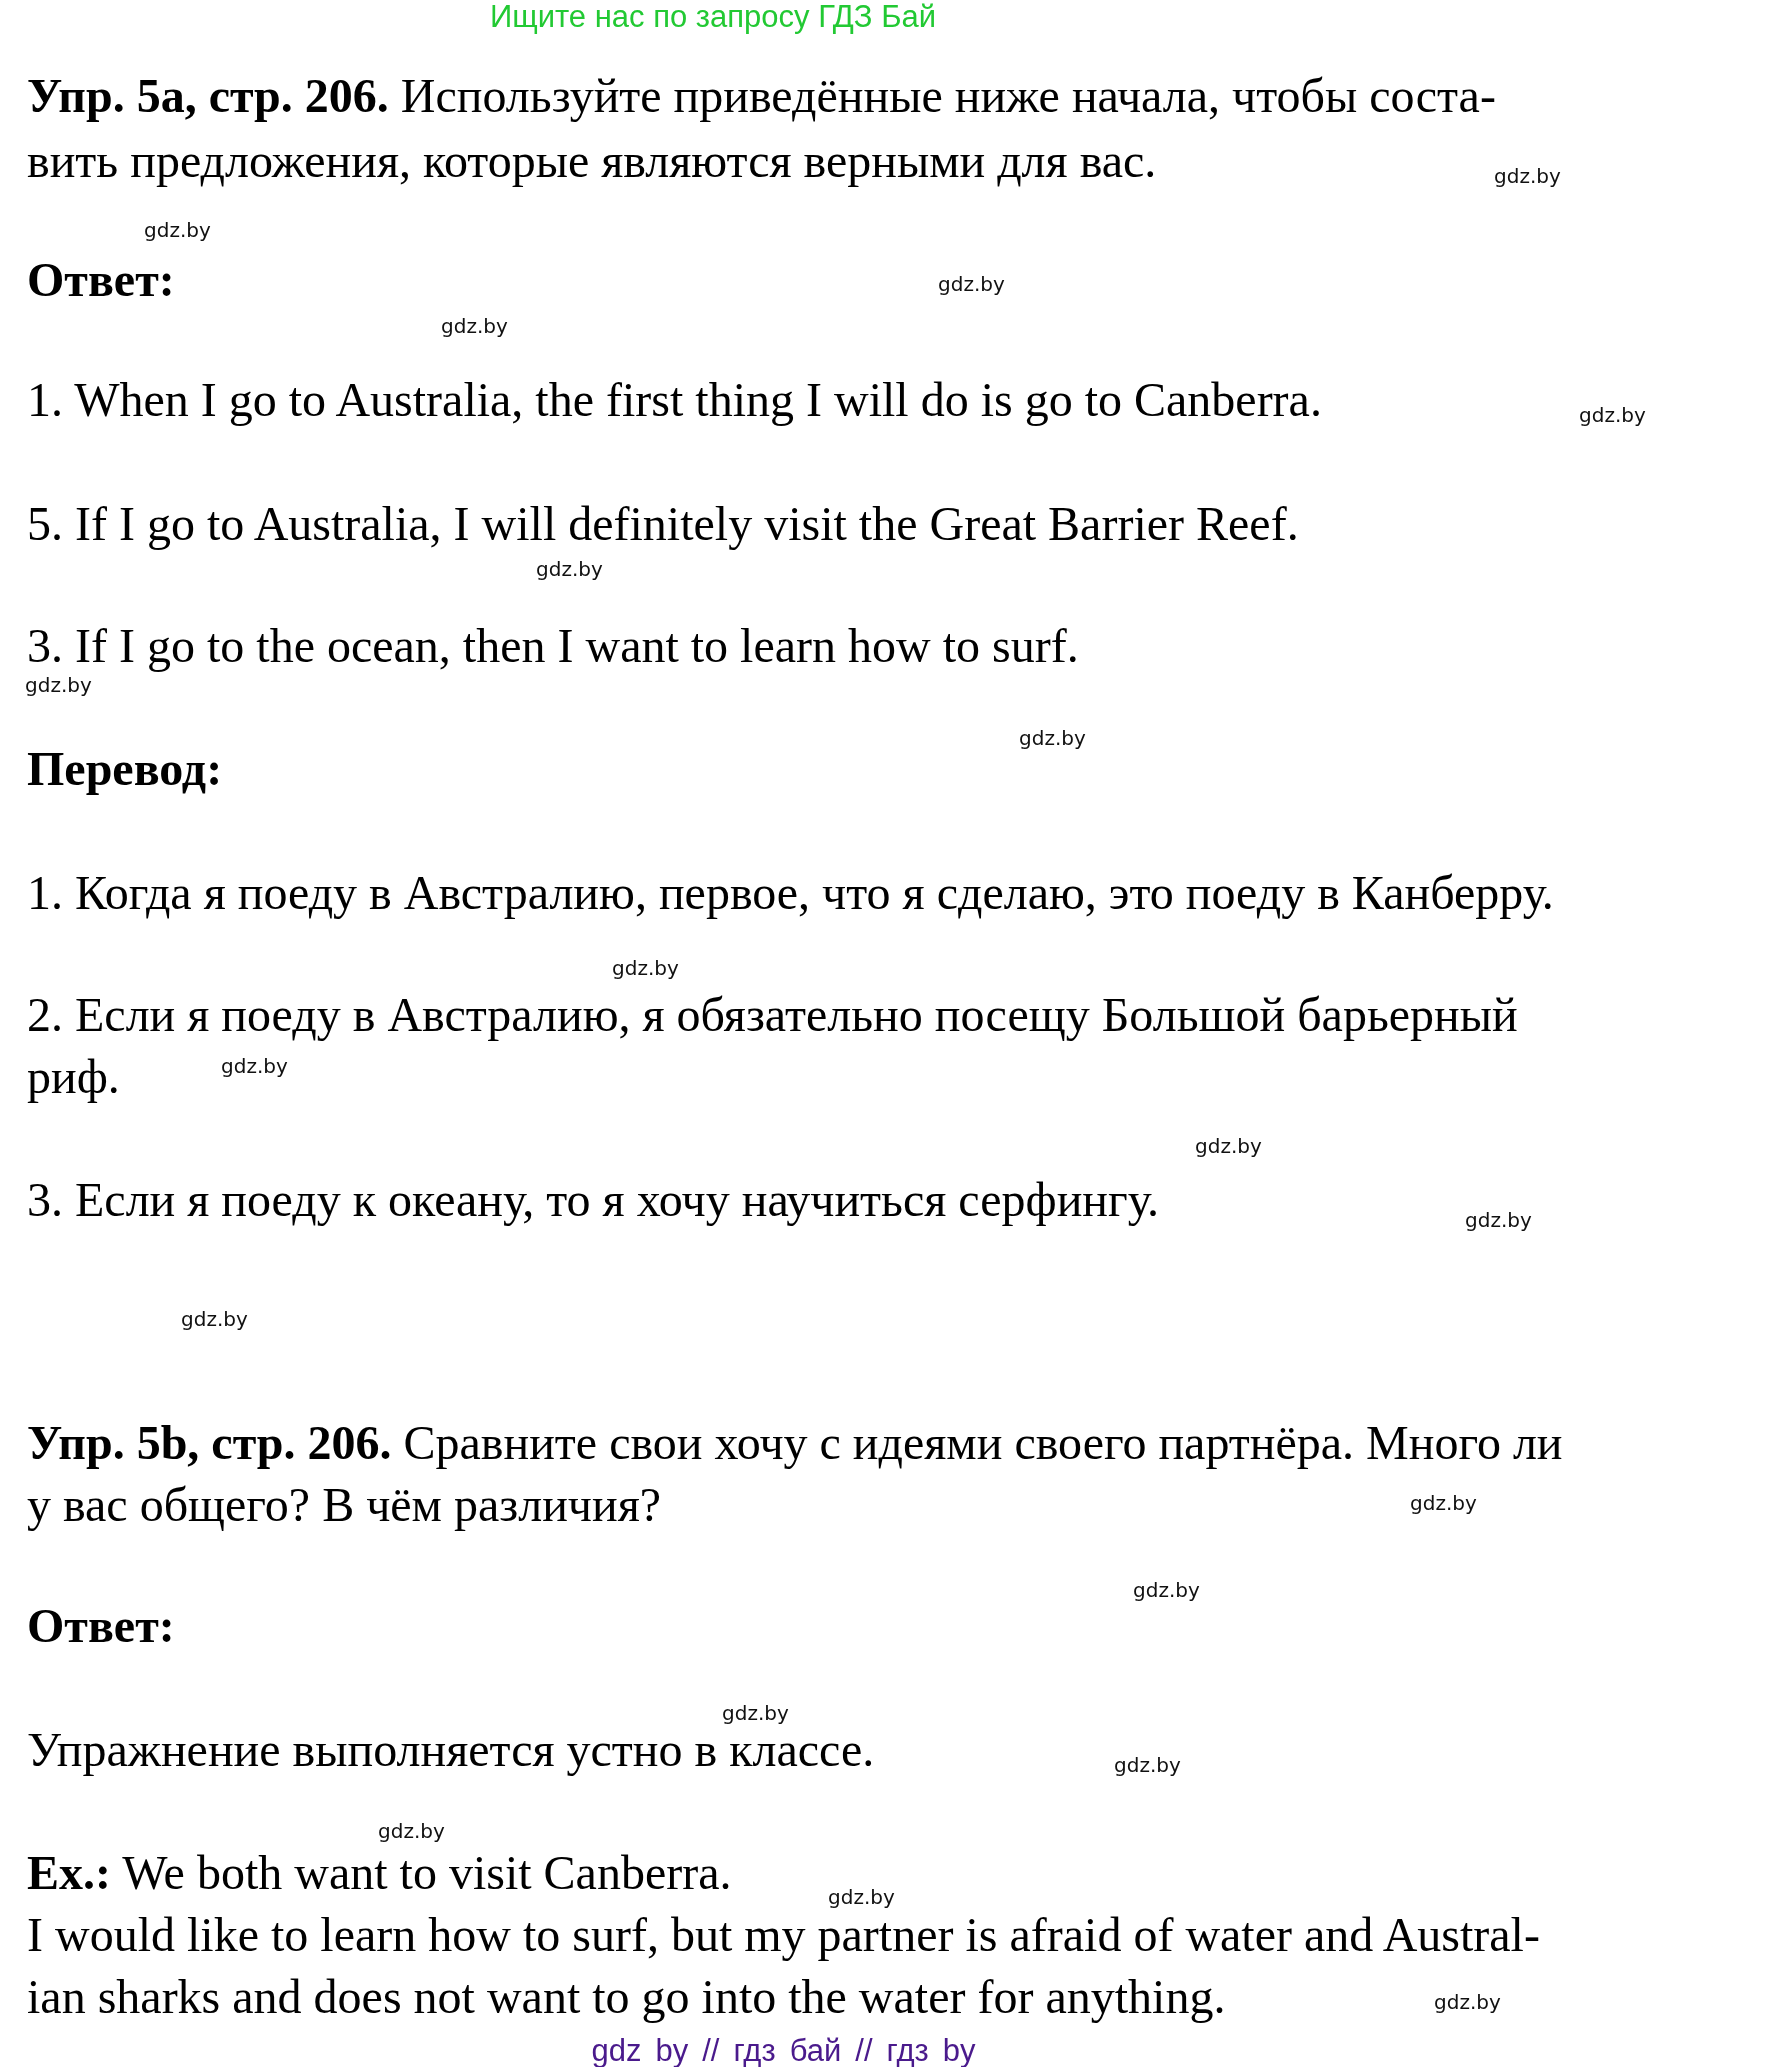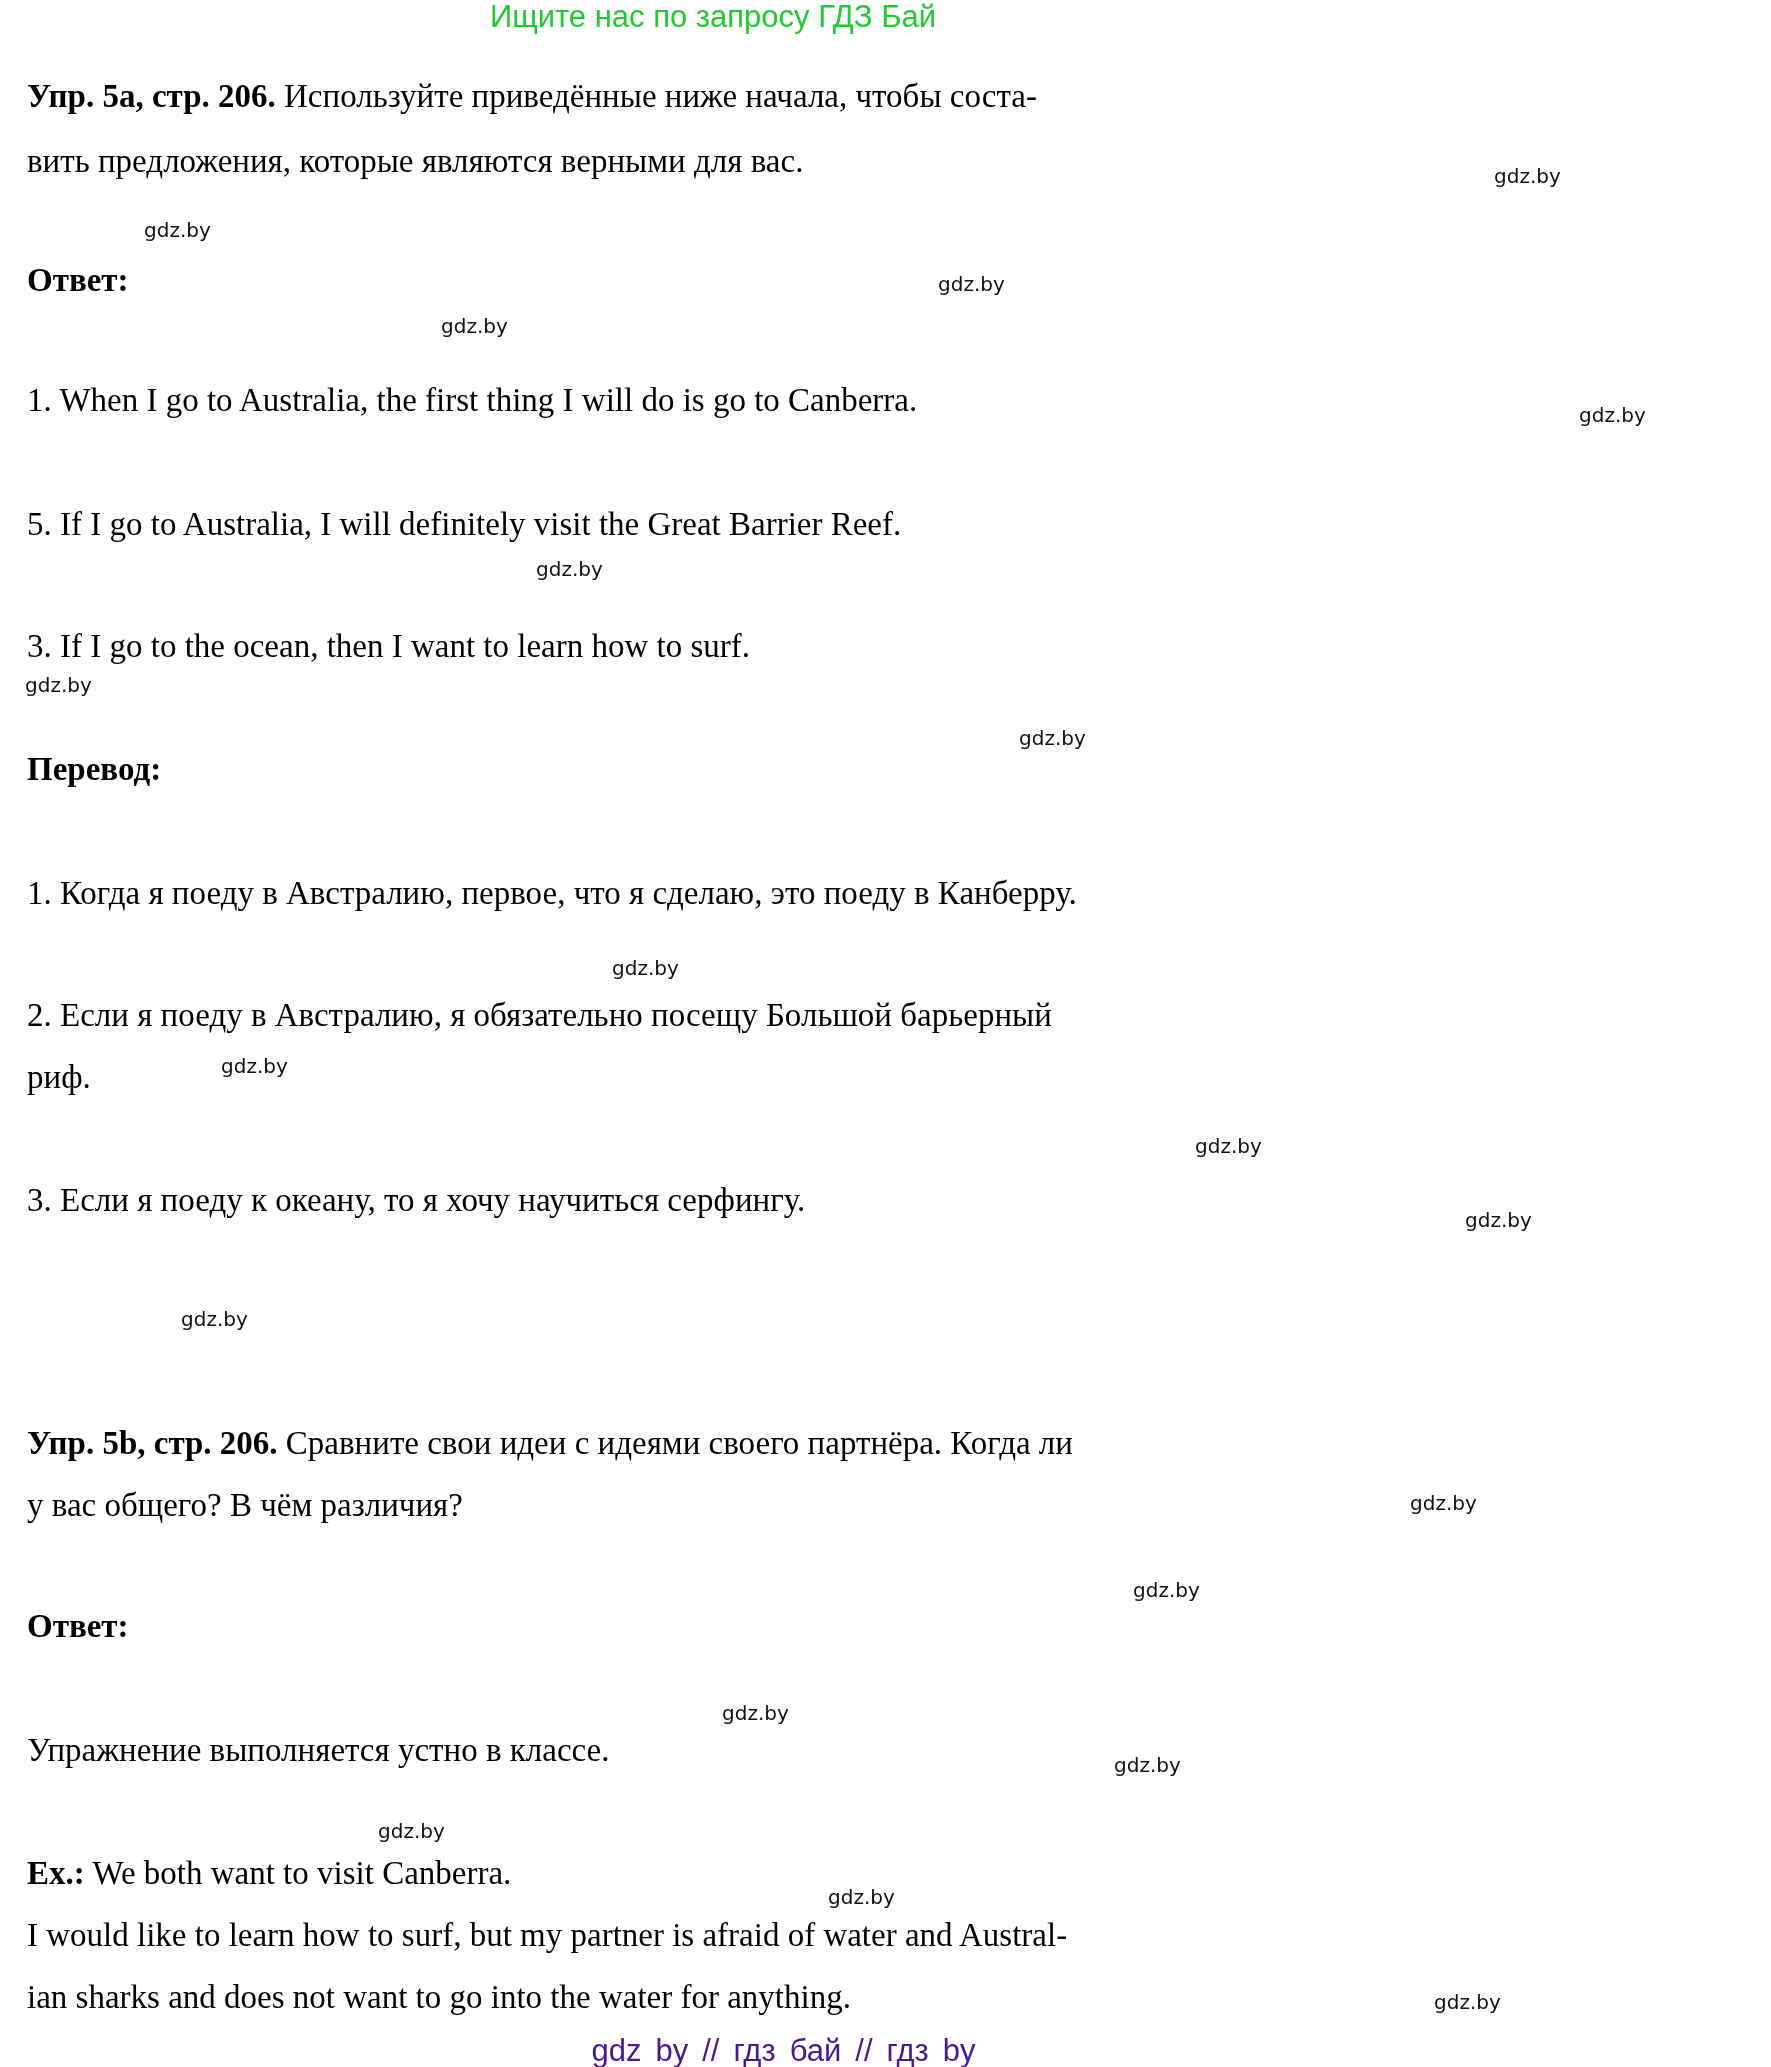--- a/index.html
+++ b/index.html
@@ -7,21 +7,21 @@
     width: 1771px; height: 2067px; position: relative; overflow: hidden;
     font-family: "Liberation Serif", "DejaVu Serif", serif;
     color: #000;
   }
   .abs { position: absolute; white-space: nowrap; }
   .top-banner {
     left: 0; width: 1426px; top: 0; text-align: center;
     font-family: "Liberation Sans", "DejaVu Sans", sans-serif;
     font-size: 31px; color: #22c933; line-height: 34px;
   }
-  .line { left: 27px; font-size: 33px; line-height: 58px; }
+  .line { left: 27px; font-size: 48px; line-height: 58px; }
   .b { font-weight: bold; }
   .wm {
     font-family: "DejaVu Sans", "Liberation Sans", sans-serif;
     font-size: 20px; color: #111; line-height: 31px;
   }
   .footer {
     left: 0; width: 1567px; text-align: center;
     font-family: "Liberation Sans", "DejaVu Sans", sans-serif;
     font-size: 31px; color: #4a1a8c; line-height: 34px;
     word-spacing: 5.4px;
@@ -46,21 +46,21 @@
 
 <div class="abs line b" style="top:740px">Перевод:</div>
 
 <div class="abs line" style="top:864px">1. Когда я поеду в Австралию, первое, что я сделаю, это поеду в Канберру.</div>
 <div class="abs line" style="top:986px">2. Если я поеду в Австралию, я обязательно посещу Большой барьерный</div>
 <div class="abs line" style="top:1048px">риф.</div>
 <div class="abs line" style="top:1171px">3. Если я поеду к океану, то я хочу научиться серфингу.</div>
 
 <div class="abs line" style="top:1414px">
   <span class="b">Упр. 5b, стр. 206.</span>
-  <span>Сравните свои идеи с идеями своего партнёра. Когда ли</span>
+  <span>Сравните свои хочу с идеями своего партнёра. Много ли</span>
 </div>
 <div class="abs line" style="top:1476px">у вас общего? В чём различия?</div>
 
 <div class="abs line b" style="top:1597px">Ответ:</div>
 
 <div class="abs line" style="top:1721px">Упражнение выполняется устно в классе.</div>
 
 <div class="abs line" style="top:1844px">
   <span class="b">Ex.:</span>
   <span>We both want to visit Canberra.</span>

